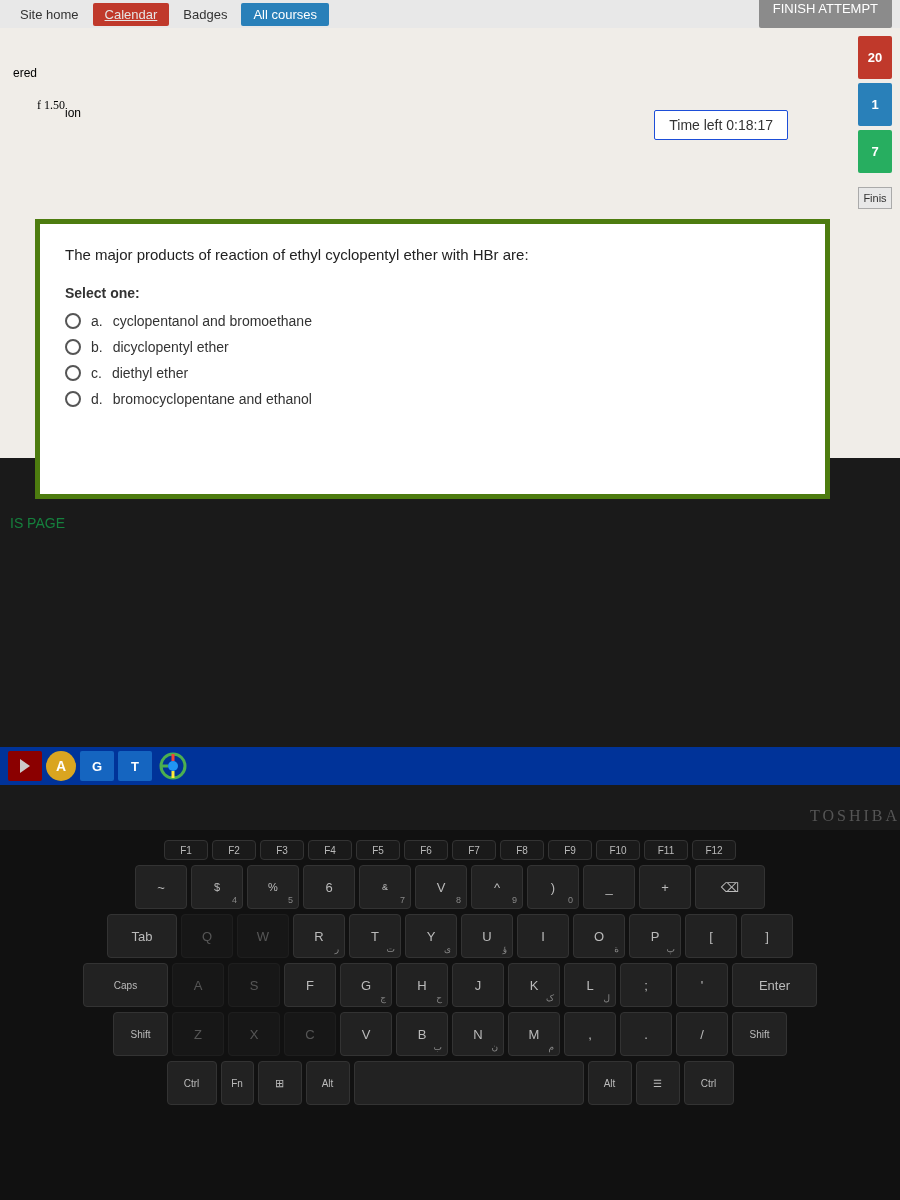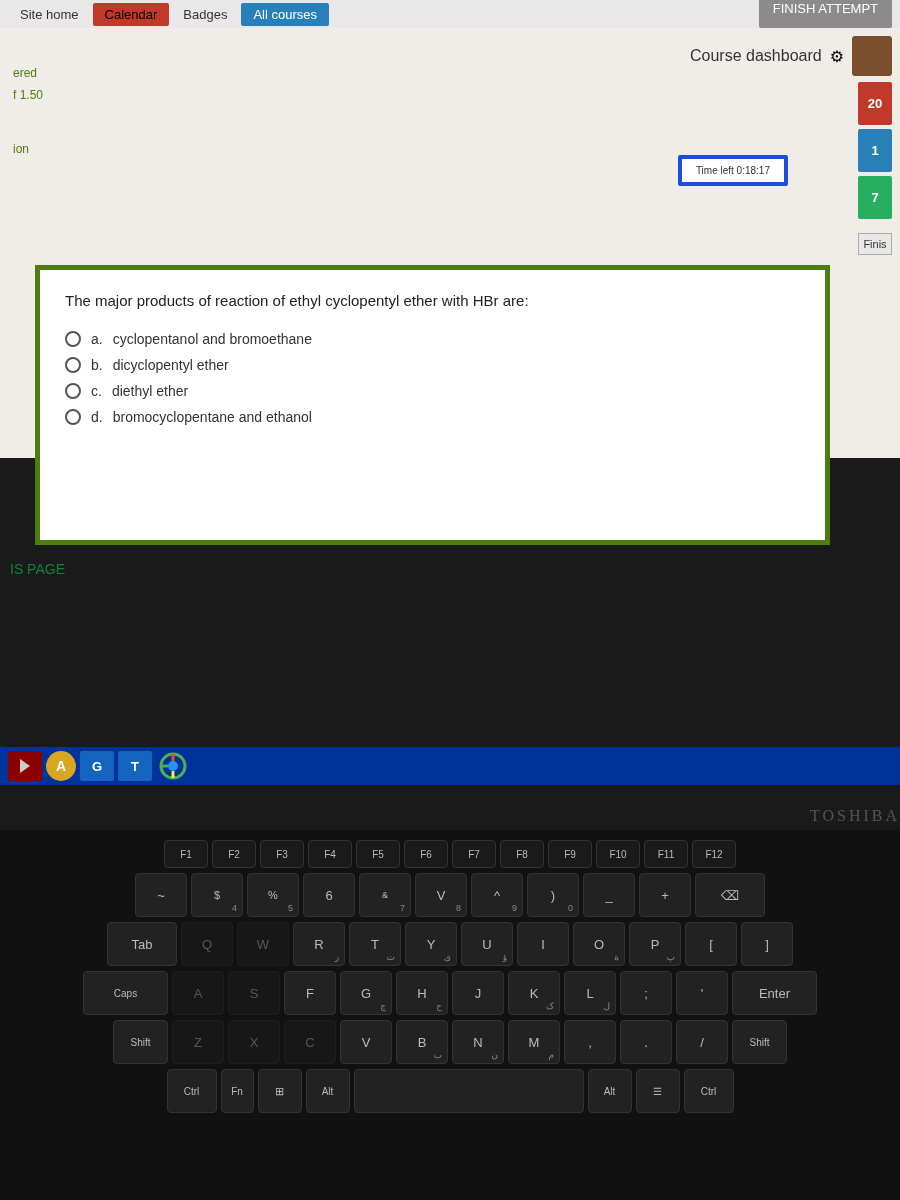--- a/index.html
+++ b/index.html
@@ -23,42 +23,43 @@
     .nav-item {
       padding: 4px 12px;
       font-size: 13px;
       cursor: pointer;
       background: transparent;
       border: none;
       color: #333;
     }
     .nav-item.active {
       background: #c0392b;
-      color: #000000;
+      color: #e5e5e5;
       border-radius: 2px;
+      text-decoration: underline;
     }
     .nav-item.active2 {
       background: #2980b9;
       color: white;
       border-radius: 2px;
     }
 
     
     .quiz-container {
       background: #f0ede8;
       width: 100%;
       padding: 0;
       position: relative;
     }
 
     .timer-box {
       background: white;
-      border: 4px solid #1d4ed8;
+      border: 1px solid #1d4ed8;
       padding: 6px 14px;
-      font-size: 10px;
+      font-size: 14px;
       color: #333;
       margin-right: 60px;
       margin-top: 4px;
       border-radius: 2px;
     }
 
     
     .question-panel {
       margin: 10px 70px 10px 35px;
       background: white;
@@ -210,21 +211,21 @@
     .key .sub {
       position: absolute;
       bottom: 3px;
       right: 5px;
       font-size: 9px;
       color: #888;
     }
 
     .key.wide { width: 70px; }
     .key.wider { width: 85px; }
-    .key.fn-row { height: 28px; font-size: 10px; width: 44px; background: #1a1a1a; }
+    .key.fn-row { height: 20px; font-size: 10px; width: 44px; background: #1a1a1a; }
 
     .finish-attempt-btn {
       position: absolute;
       bottom: 430px;
       right: 8px;
       background: #8b8b8b;
       color: white;
       border: none;
       padding: 12px 14px;
       font-size: 13px;
@@ -259,47 +260,43 @@
   <button class="nav-item">Site home</button>
   <button class="nav-item active">Calendar</button>
   <button class="nav-item">Badges</button>
   <button class="nav-item active2">All courses</button>
 </div>
 
 <div class="quiz-container" style="position:relative; padding-top: 0; height: 430px;">
 
   <div class="header-row">
 
-    <div style="display:flex; flex-direction:column; font-size:12px; color:#4d7c0f; padding-top:30px; padding-left:5px;">
+    <div style="display:flex; flex-direction:row; font-size:12px; color:#000000; padding-top:30px; padding-left:5px;">
       <span>ered</span>
-      <span style="margin-top:8px;">f 1.50</span>
+      <span style="margin-top:32px;font-family:Liberation Serif, serif;">f 1.50</span>
       <span style="margin-top:40px;">ion</span>
     </div>
 
     <div class="course-dash-area">
-      <div class="course-dashboard-row">
-        <span style="font-size:16px; color:#333;">Course dashboard</span>
-        <span style="font-size:16px; cursor:pointer;">⚙</span>
-        <div style="width:40px;height:40px;background:#7B4F2E;border-radius:3px;"></div>
-      </div>
       <div style="display:flex; align-items:center; gap:10px;">
         <div class="timer-box">Time left 0:18:17</div>
 
         <div style="display:flex;flex-direction:column;gap:4px;">
           <div class="number-badge">20</div>
           <div class="number-badge blue">1</div>
           <div class="number-badge green">7</div>
           <div class="finish-btn">Finis</div>
         </div>
       </div>
     </div>
   </div>
 
   <div class="question-panel">
     <p class="question-text">The major products of reaction of ethyl cyclopentyl ether with HBr are:</p>
+    <p class="select-one-label">Select one:</p>
 
     <div class="option-item">
       <div class="radio-circle"></div>
       <span>a.</span>
       <span>cyclopentanol and bromoethane</span>
     </div>
     <div class="option-item">
       <div class="radio-circle"></div>
       <span>b.</span>
       <span>dicyclopentyl ether</span>

